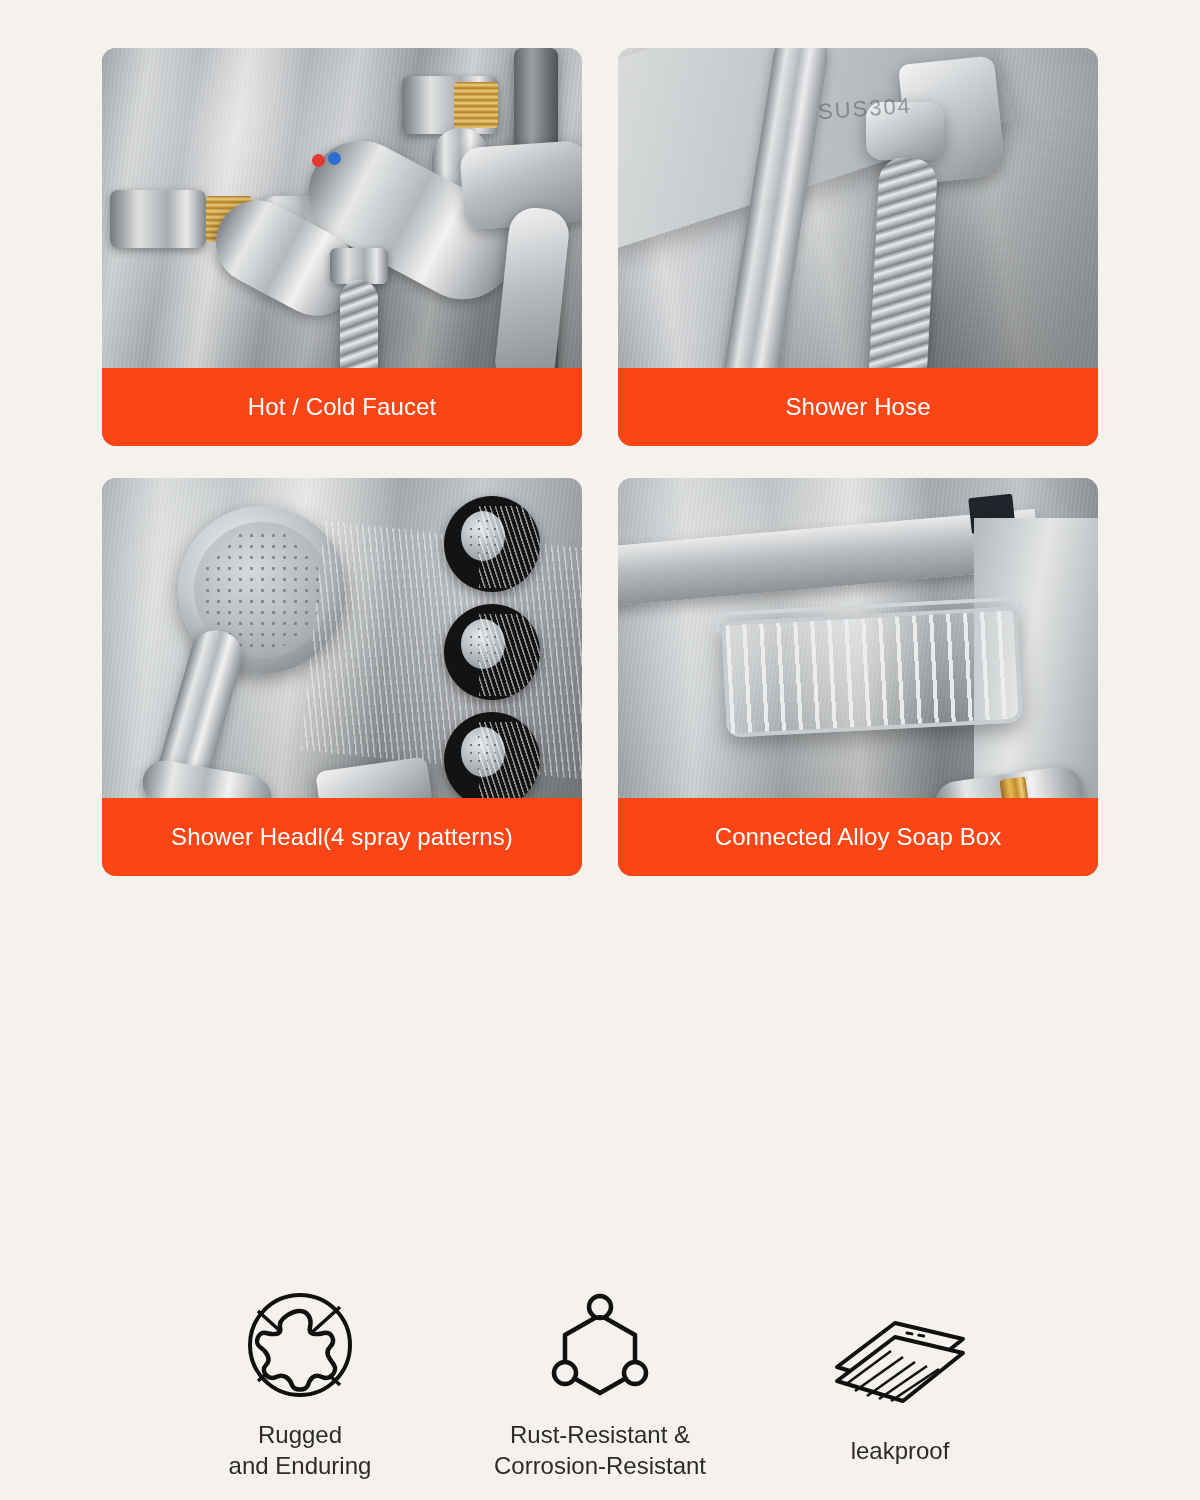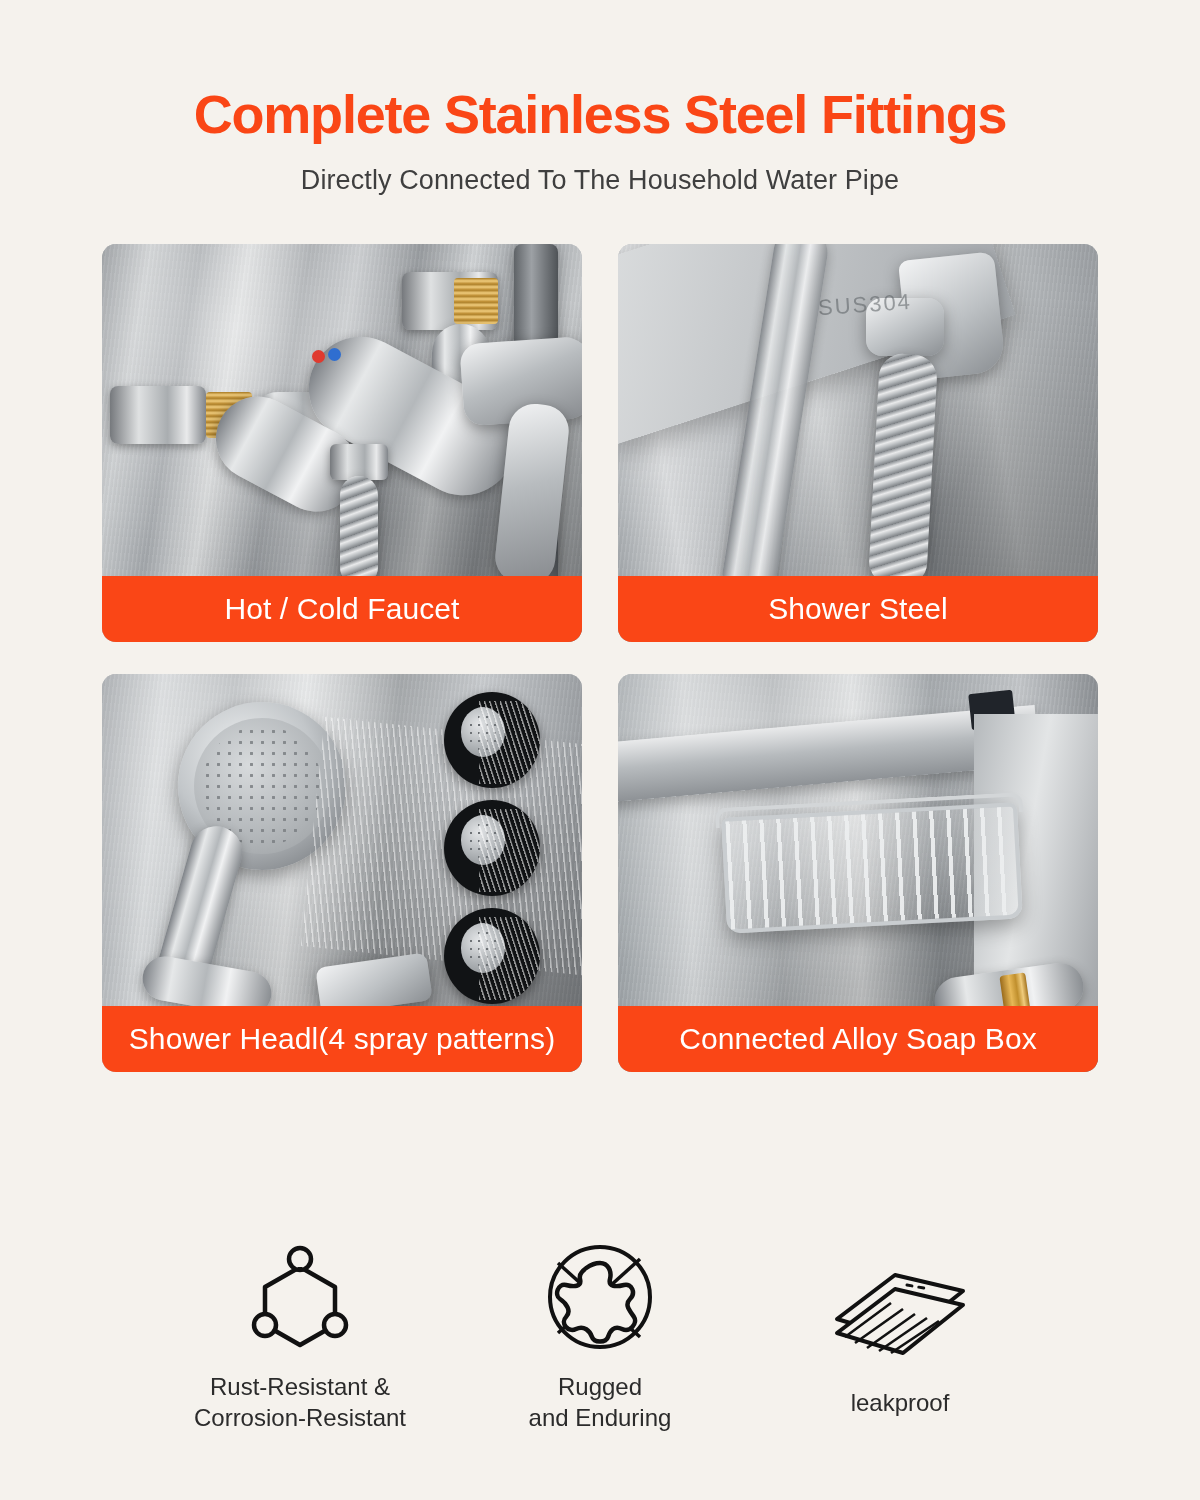--- a/index.html
+++ b/index.html
@@ -62,24 +62,24 @@
   .photo {
     position: absolute;
     inset: 0;
     overflow: hidden;
   }
   .caption {
     position: absolute;
     left: 0;
     right: 0;
     bottom: 0;
-    height: 66px;
+    height: 78px;
     background: #fa4616;
     color: #ffffff;
-    font-size: 30px;
+    font-size: 24px;
     display: flex;
     align-items: center;
     justify-content: center;
     letter-spacing: 0.1px;
   }
 
   
   .metal-bg {
     position: absolute;
     inset: 0;
@@ -293,24 +293,20 @@
   }
   .b1 { transform: translateY(6px); }
   .b2 { transform: translateY(6px); }
   .b3 { transform: translateY(22px); }
 </style>
 </head>
 <body>
 
 <div class="page">
 
-  <div class="header">
-    <h1 class="headline">Complete Stainless Steel Fittings</h1>
-    <p class="subhead">Directly Connected To The Household Water Pipe</p>
-  </div>
 
   <div class="cards">
 
     <div class="card">
       <div class="photo">
         <div class="metal-bg"></div>
         <div class="shade-tl"></div>
 
         <div class="pipe" style="left:412px; top:0px; width:44px; height:340px; border-radius:8px;
                     background:linear-gradient(90deg,#5f6367,#9da1a5 40%,#75797d 70%,#4f5357);"></div>
@@ -355,21 +351,21 @@
                     border-radius:10px 14px 30px 10px; transform:rotate(-6deg);"></div>
         <div class="holder" style="left:248px; top:54px; width:78px; height:58px; border-radius:16px;"></div>
 
         <div class="sus-mark" style="left:200px; top:48px;">SUS304</div>
 
         <div class="hose" style="left:256px; top:110px; width:58px; height:232px; transform:rotate(3deg);"></div>
 
         <div class="pipe" style="left:130px; top:-20px; width:54px; height:380px; transform:rotate(9deg);
                     opacity:0.9;"></div>
       </div>
-      <div class="caption">Shower Steel</div>
+      <div class="caption">Shower Hose</div>
     </div>
 
     <div class="card">
       <div class="photo">
         <div class="metal-bg" style="background:linear-gradient(95deg,#a0a4a8 0%, #d3d6d8 12%, #b0b4b7 26%, #e0e2e3 40%, #989c9f 58%, #c9cccf 74%, #8f9397 100%);"></div>
         <div class="shade-tl"></div>
 
         <div class="head-disc" style="left:76px; top:28px; width:168px; height:168px;"></div>
         <div class="head-face" style="left:92px; top:44px; width:136px; height:136px;"></div>
         <div class="pipe" style="left:72px; top:150px; width:52px; height:170px; transform:rotate(16deg);"></div>
@@ -413,51 +409,51 @@
         <div class="pipe" style="left:316px; top:296px; width:150px; height:48px; transform:rotate(-8deg);"></div>
         <div class="brass" style="left:384px; top:300px; width:26px; height:40px; transform:rotate(-8deg);"></div>
       </div>
       <div class="caption">Connected Alloy Soap Box</div>
     </div>
 
   </div>
 
   <div class="benefits">
 
-    <div class="benefit b2">
-      <div class="icon">
-        <svg width="130" height="120" viewBox="0 0 130 120" fill="none" xmlns="http://www.w3.org/2000/svg">
-          <path d="M65 30 L100 50 L100 88 L65 108 L30 88 L30 50 Z" stroke="#111" stroke-width="4.5" stroke-linejoin="round"></path>
-          <circle cx="65" cy="22" r="11" fill="#f5f2ed" stroke="#111" stroke-width="4.5"></circle>
-          <circle cx="30" cy="88" r="11" fill="#f5f2ed" stroke="#111" stroke-width="4.5"></circle>
-          <circle cx="100" cy="88" r="11" fill="#f5f2ed" stroke="#111" stroke-width="4.5"></circle>
-          <path d="M65 33 L65 30" stroke="#111" stroke-width="4.5"></path>
-        </svg>
-      </div>
-      <div class="label">Rust-Resistant &amp;
-Corrosion-Resistant</div>
-    </div>
-
     <div class="benefit b1">
       <div class="icon">
         <svg width="120" height="120" viewBox="0 0 120 120" fill="none" xmlns="http://www.w3.org/2000/svg">
           <circle cx="60" cy="60" r="50" stroke="#111" stroke-width="4"></circle>
           <path d="M18 26 L100 100" stroke="#111" stroke-width="3.5"></path>
           <path d="M18 96 L100 22" stroke="#111" stroke-width="3.5"></path>
           <path d="M60 26 C 68 26 72 34 70 42 C 68 50 76 50 84 48 C 92 46 96 56 90 62
                    C 84 68 90 74 94 80 C 98 86 90 96 82 92 C 74 88 70 94 68 100
                    C 66 106 54 106 52 100 C 50 94 44 88 36 92 C 28 96 20 86 26 80
                    C 32 74 26 66 20 62 C 14 58 18 46 26 48 C 34 50 42 50 40 42
                    C 38 34 52 26 60 26 Z" fill="#f5f2ed" stroke="#111" stroke-width="4.5" stroke-linejoin="round"></path>
         </svg>
       </div>
       <div class="label">Rugged
 and Enduring</div>
     </div>
 
+    <div class="benefit b2">
+      <div class="icon">
+        <svg width="130" height="120" viewBox="0 0 130 120" fill="none" xmlns="http://www.w3.org/2000/svg">
+          <path d="M65 30 L100 50 L100 88 L65 108 L30 88 L30 50 Z" stroke="#111" stroke-width="4.5" stroke-linejoin="round"></path>
+          <circle cx="65" cy="22" r="11" fill="#f5f2ed" stroke="#111" stroke-width="4.5"></circle>
+          <circle cx="30" cy="88" r="11" fill="#f5f2ed" stroke="#111" stroke-width="4.5"></circle>
+          <circle cx="100" cy="88" r="11" fill="#f5f2ed" stroke="#111" stroke-width="4.5"></circle>
+          <path d="M65 33 L65 30" stroke="#111" stroke-width="4.5"></path>
+        </svg>
+      </div>
+      <div class="label">Rust-Resistant &amp;
+Corrosion-Resistant</div>
+    </div>
+
     <div class="benefit b3">
       <div class="icon">
         <svg width="150" height="100" viewBox="0 0 150 100" fill="none" xmlns="http://www.w3.org/2000/svg">
           <path d="M12 56 L70 12 L138 28 L78 76 Z" stroke="#111" stroke-width="4" stroke-linejoin="round" fill="#f5f2ed"></path>
           <path d="M12 70 L70 26 L138 42 L78 90 Z" stroke="#111" stroke-width="4" stroke-linejoin="round" fill="#f5f2ed"></path>
           <path d="M20 74 L66 40" stroke="#111" stroke-width="2.6"></path>
           <path d="M30 80 L78 46" stroke="#111" stroke-width="2.6"></path>
           <path d="M42 85 L90 51" stroke="#111" stroke-width="2.6"></path>
           <path d="M54 88 L102 55" stroke="#111" stroke-width="2.6"></path>
           <path d="M66 90 L114 58" stroke="#111" stroke-width="2.6"></path>

